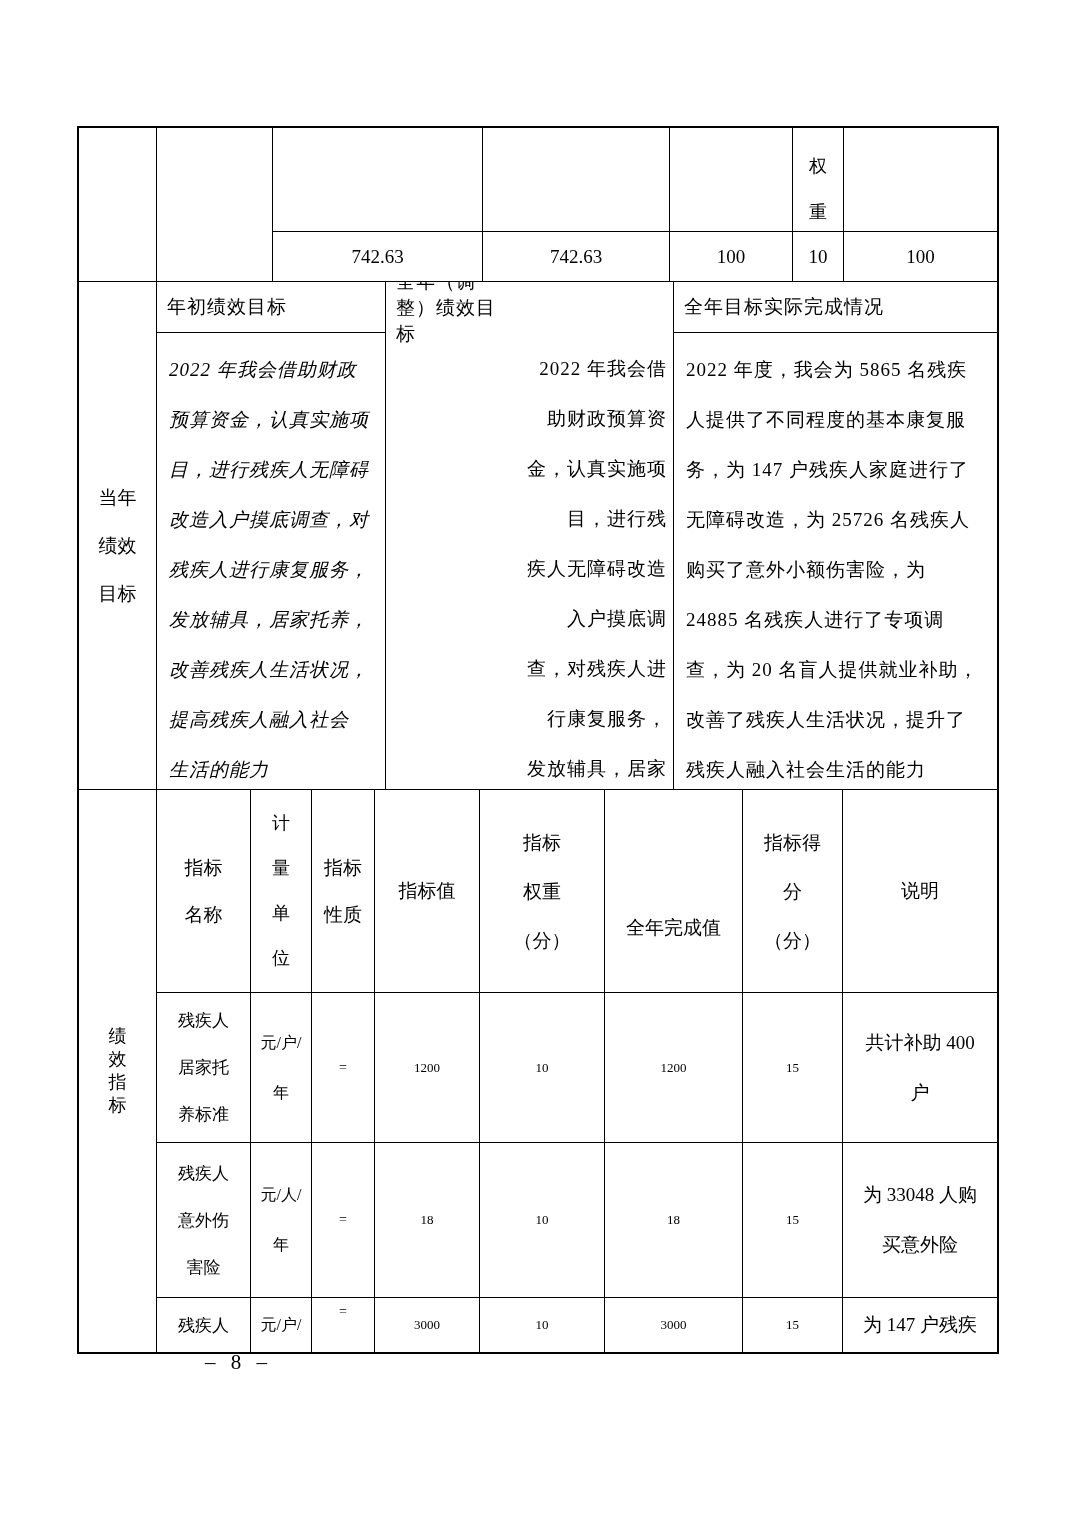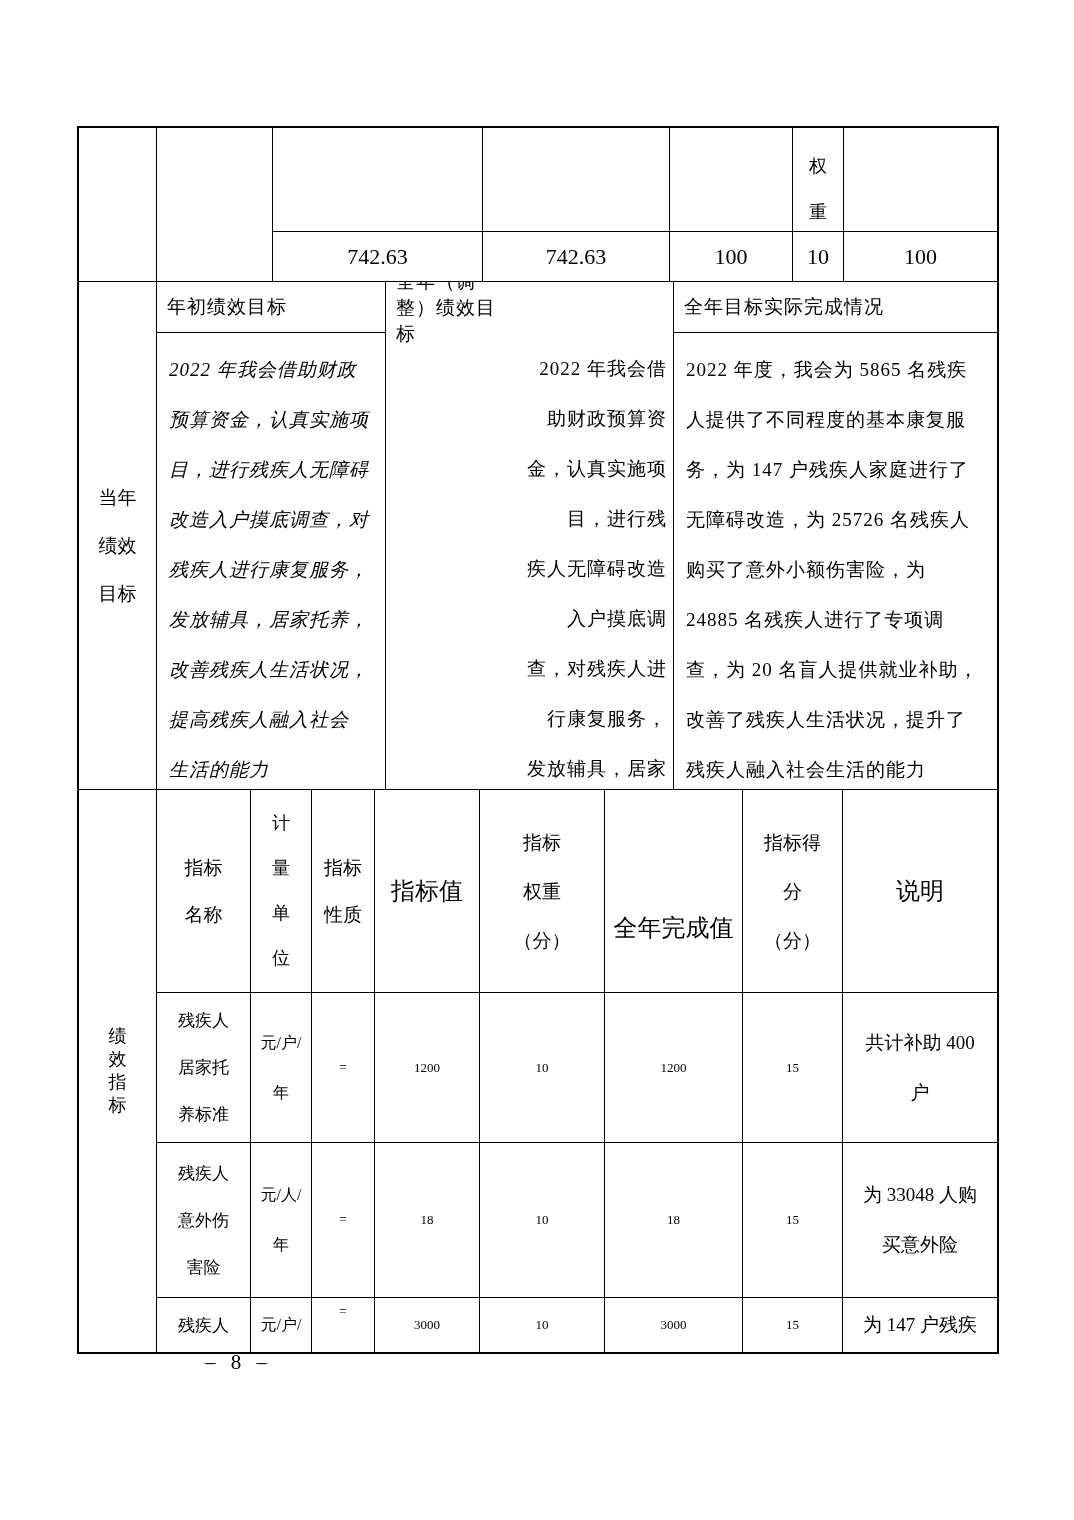--- a/index.html
+++ b/index.html
@@ -31,21 +31,21 @@
     text-align: center;
     overflow: hidden;
   }
   .lastcol { border-right: none; }
   .no-bb { border-bottom: none; }
 
   
   .s1 { grid-template-columns: 78px 116px 210px 187px 123px 51px 153px;
         grid-template-rows: 104px 50px; }
   .weight-v { font-size: 18px; line-height: 46px; padding-top: 18px; }
-  .sumval { font-size: 22px; }
+  .sumval { font-size: 19px; }
 
   
   .s2 { grid-template-columns: 78px 229px 288px 323px;
         grid-template-rows: 51px 457px; }
   .rowlabel { font-size: 19px; line-height: 48px; padding-top: 20px; }
   .g-head { justify-content: flex-start; text-align: left; padding-left: 10px; font-size: 19px; letter-spacing: 1px; }
   .para {
     align-items: flex-start;
     justify-content: flex-start;
     text-align: left;
@@ -58,21 +58,21 @@
   .m-head { height: 51px; display: flex; align-items: center; padding-left: 10px; font-size: 19px; letter-spacing: 1px; text-align: left; }
   .m-para { padding: 62px 6px 0 10px; font-size: 19px; line-height: 50px; letter-spacing: 1px; text-align: right; white-space: pre-line; }
 
   
   .s3 { grid-template-columns: 78px 94px 61px 63px 105px 125px 138px 100px 154px;
         grid-template-rows: 203px 150px 155px 54px; }
   .ind-label { font-size: 18px; line-height: 23px; }
   .h2l { font-size: 19px; line-height: 47px; }
   .h4l { font-size: 18px; line-height: 45px; }
   .h3l { font-size: 19px; line-height: 49px; }
-  .h1l { font-size: 24px; }
+  .h1l { font-size: 19px; }
   .complete-head { padding-top: 74px; }
   .iname { font-size: 17px; line-height: 47px; }
   .iunit { font-size: 16px; line-height: 50px; }
   .inat  { font-size: 14px; }
   .inum  { font-size: 13px; }
   .inote { font-size: 19px; line-height: 50px; }
 
   .pagenum {
     position: absolute;
     left: 205px;

